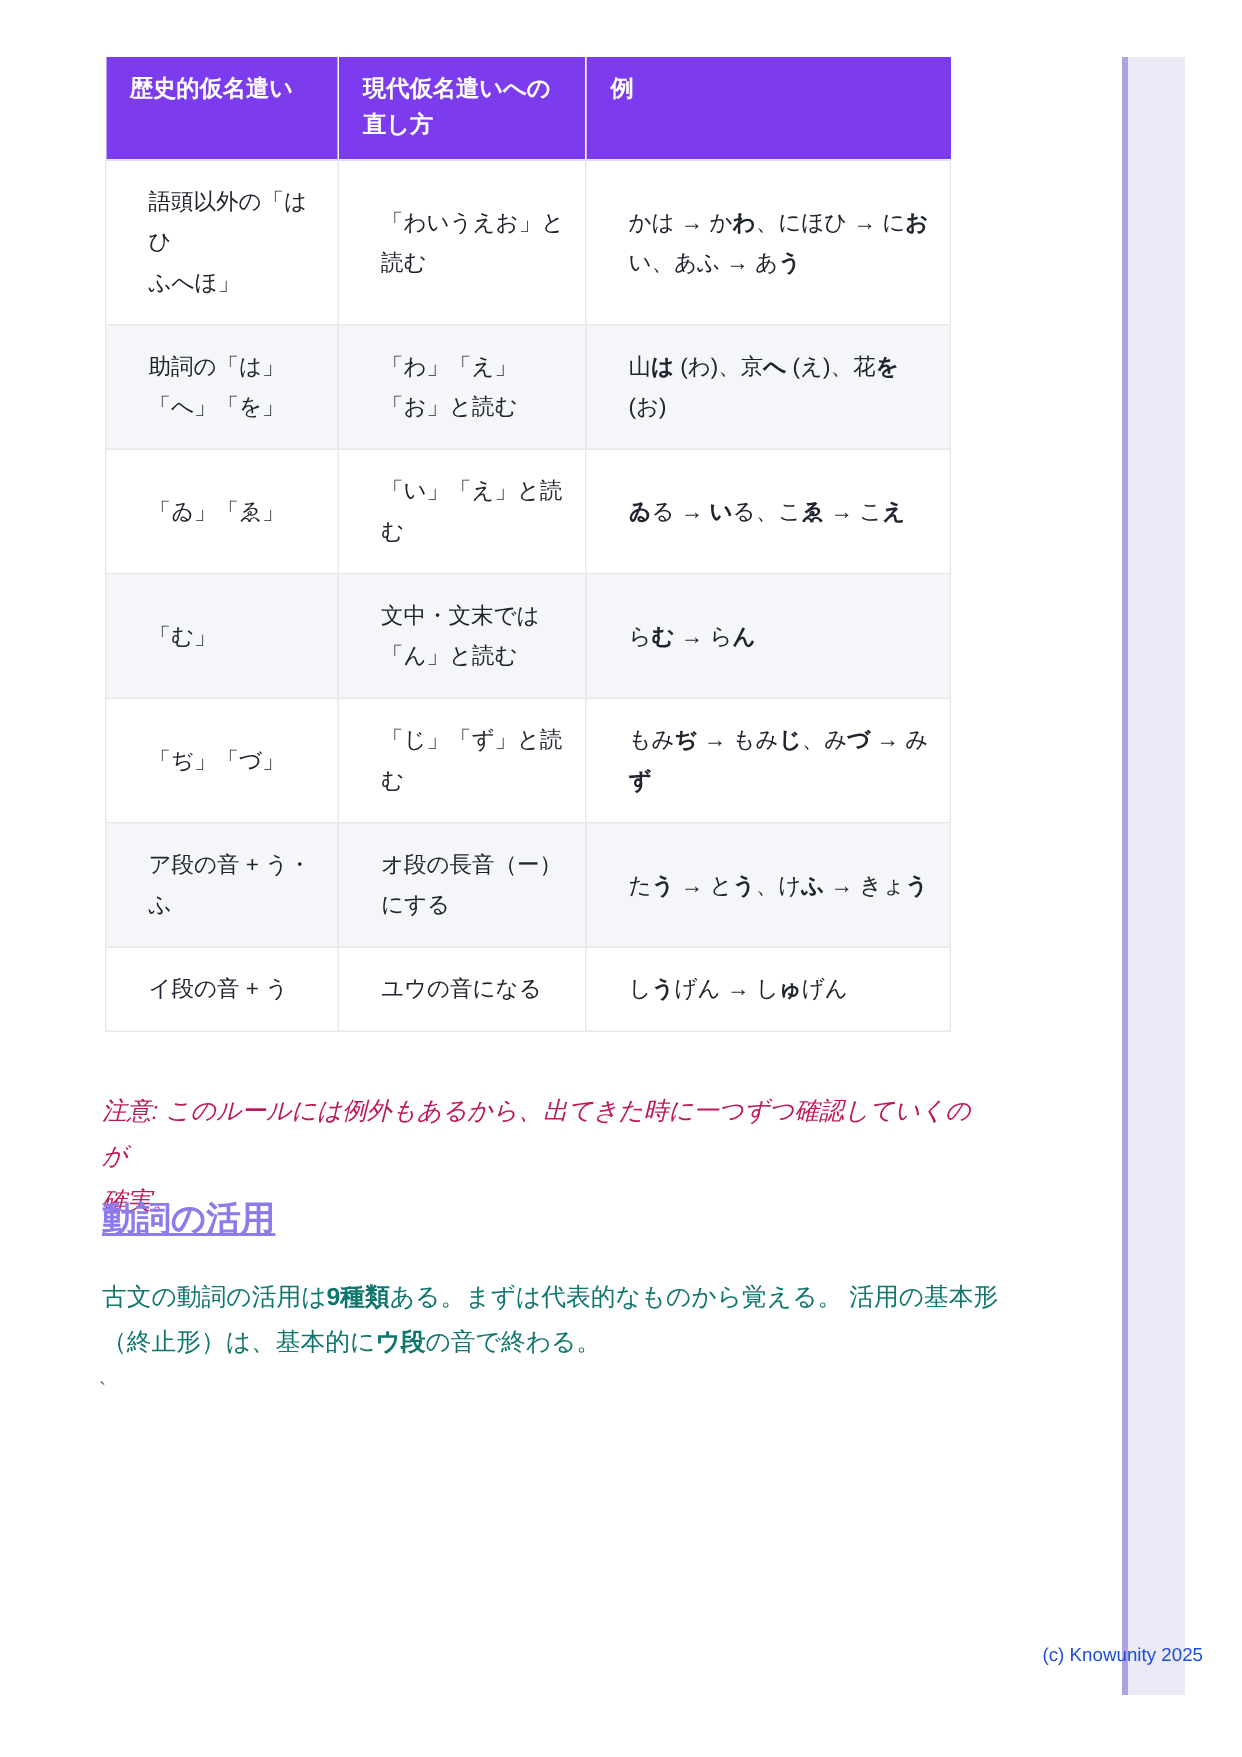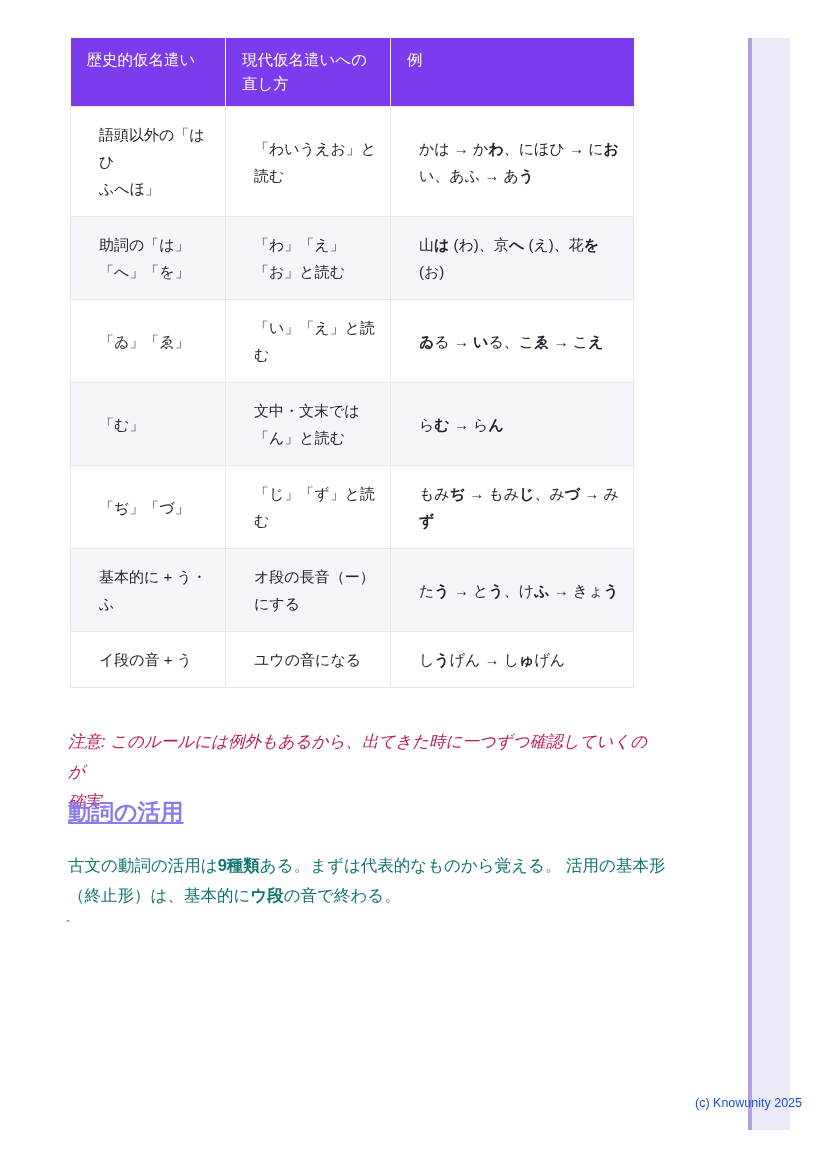--- a/index.html
+++ b/index.html
@@ -17,21 +17,21 @@
     position: absolute; left: 70px; top: 38px; width: 563px;
   }
   table.kana-table {
     border-collapse: collapse; table-layout: fixed; width: 563px;
   }
   .col-old   { width: 155px; }
   .col-rule  { width: 165px; }
   .col-ex    { width: 243px; }
   .kana-table th {
     background: #7c3bed; color: #ffffff;
-    font-size: 15.5px; font-weight: 400; text-align: left;
+    font-size: 15.5px; font-weight: 700; text-align: left;
     line-height: 24px; padding: 10px 12px 10px 16px;
     vertical-align: top; white-space: pre-wrap;
     border-right: 1px solid #ffffff;
   }
   .kana-table th:last-child { border-right: none; }
   .kana-table td {
     background: #ffffff;
     font-size: 15px; line-height: 27px; color: #20242e;
     padding: 14px 12px 14px 28px;
     vertical-align: middle; white-space: pre-wrap;
@@ -120,21 +120,21 @@
 「ん」と読む</td>
           <td><span>ら</span><span class="bb">む</span><span> → ら</span><span class="bb">ん</span></td>
         </tr>
         <tr>
           <td>「ぢ」「づ」</td>
           <td>「じ」「ず」と読
 む</td>
           <td><span>もみ</span><span class="bb">ぢ</span><span> → もみ</span><span class="bb">じ</span><span>、み</span><span class="bb">づ</span><span> → み</span><span class="bb">ず</span></td>
         </tr>
         <tr class="alt">
-          <td>基本的に + う・ふ</td>
+          <td>ア段の音 + う・ふ</td>
           <td>オ段の長音（ー）
 にする</td>
           <td><span>た</span><span class="bb">う</span><span> → と</span><span class="bb">う</span><span>、け</span><span class="bb">ふ</span><span> → きょ</span><span class="bb">う</span></td>
         </tr>
         <tr>
           <td>イ段の音 + う</td>
           <td>ユウの音になる</td>
           <td><span>し</span><span class="bb">う</span><span>げん → し</span><span class="bb">ゅ</span><span>げん</span></td>
         </tr>
       </tbody>

